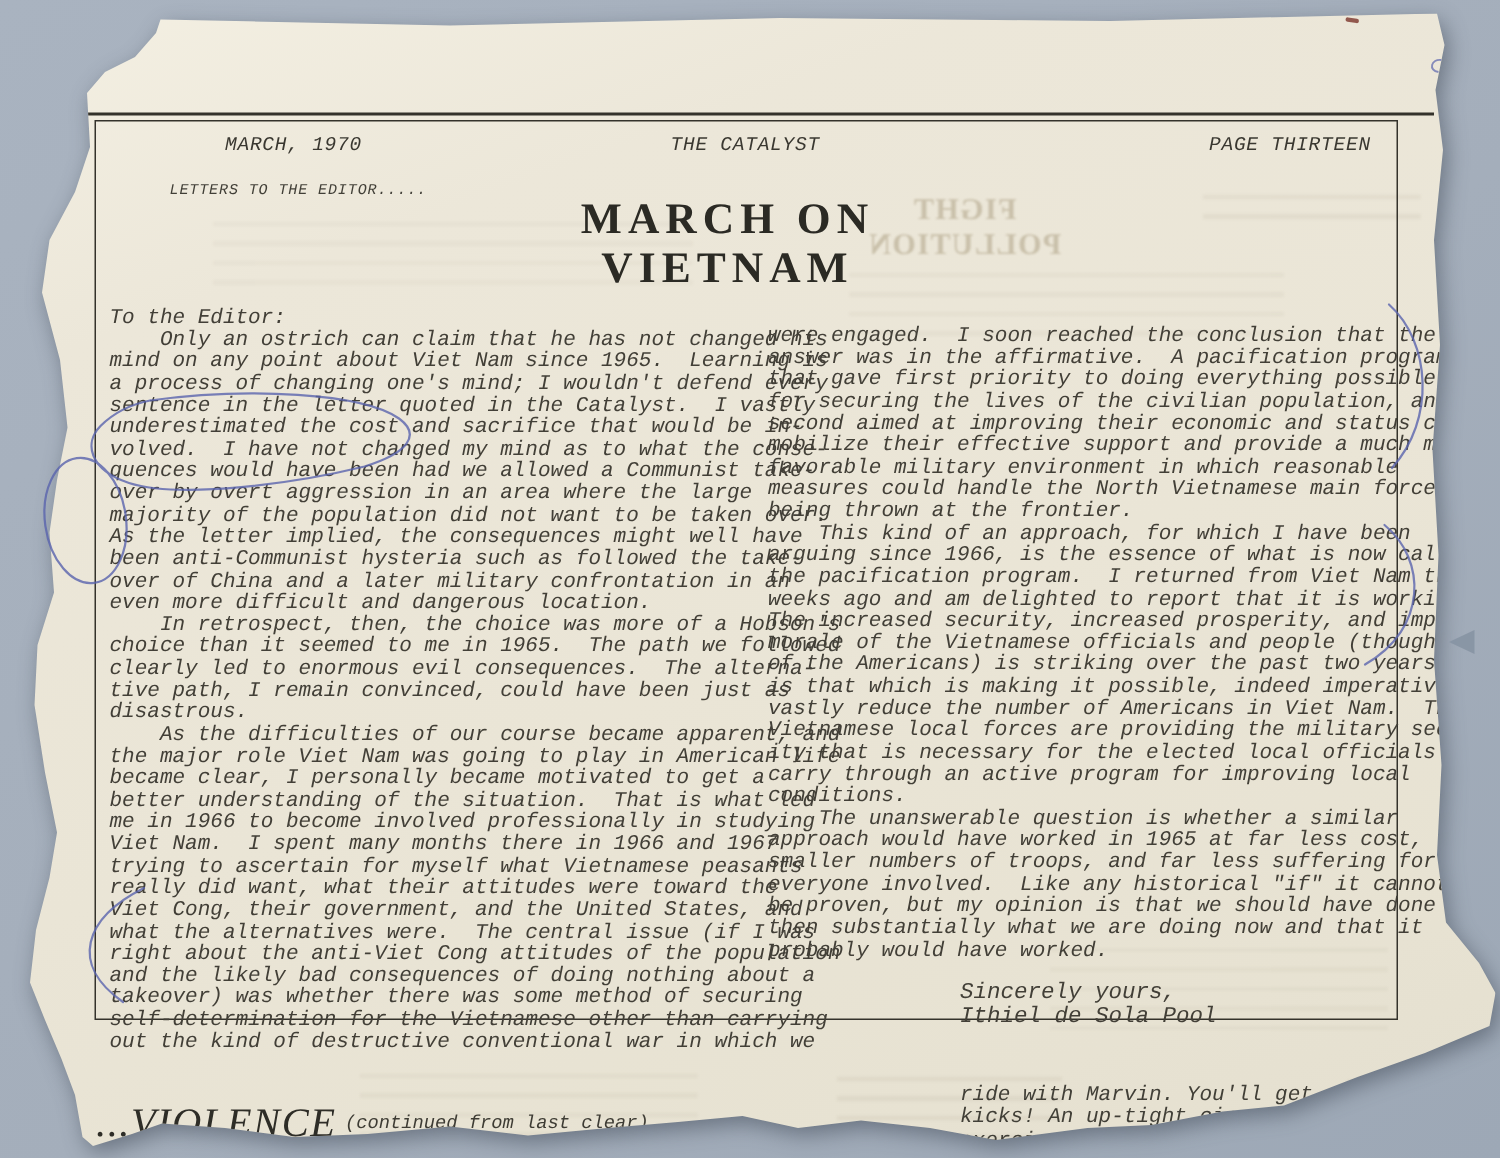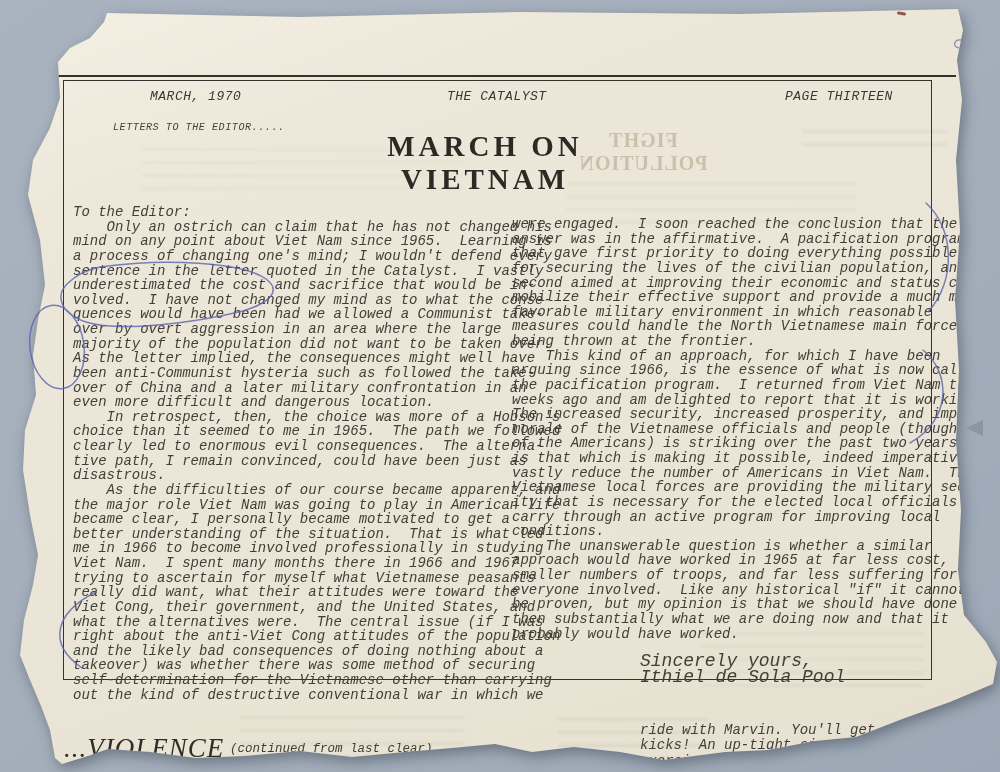--- a/index.html
+++ b/index.html
@@ -15,21 +15,21 @@
   .masthead{font-size:13px;letter-spacing:.5px;color:#3a3831;font-style:italic;}
   .rule{position:absolute;left:45px;top:75px;width:911px;height:2px;background:#34322b;}
   .box{position:absolute;left:63px;top:80px;width:867px;height:598px;border:1.6px solid #34322b;}
   .kicker{left:113px;top:90px;font-size:10px;letter-spacing:.6px;}
   .headline{left:330px;top:98px;width:310px;text-align:center;
             font-family:"Liberation Serif","DejaVu Serif",serif;font-weight:700;
             font-size:29px;letter-spacing:4px;color:#2b2a24;}
   .col{font-size:14px;line-height:14.62px;white-space:pre;font-style:italic;color:#423f37;}
   .col-left{left:73px;top:173px;}
   .col-right{left:512px;top:185px;font-family:Liberation Mono, monospace;}
-  .sig{left:640px;top:622px;font-size:18px;line-height:15.5px;white-space:pre;font-style:italic;color:#423f37;}
+  .sig{left:640px;top:622px;font-size:15px;line-height:15.5px;white-space:pre;font-style:italic;color:#423f37;}
   .violence{left:64px;top:701px;font-family:"Liberation Serif","DejaVu Serif",serif;
             font-weight:400;font-style:italic;font-size:27px;letter-spacing:1px;color:#2e2d27;}
   .continued{left:230px;top:710px;font-size:12.5px;font-style:italic;color:#3e3c34;}
   .violence-body{left:90px;top:743px;font-size:12.5px;font-style:italic;color:#3e3c34;}
   .major-death{left:497px;top:744px;font-size:12px;font-weight:700;font-style:italic;color:#4a473d;opacity:.85;}
   .review{left:640px;top:691px;font-size:14px;line-height:15.4px;white-space:pre;font-style:italic;color:#413f37;}
   .ghost-headline{left:558px;top:97px;width:170px;text-align:center;
             font-family:"Liberation Serif","DejaVu Serif",serif;font-weight:700;font-size:20px;
             letter-spacing:1px;color:rgba(146,131,96,.38);transform:scaleX(-1);filter:blur(.6px);}
   .ghost-bar{background:repeating-linear-gradient(to bottom,rgba(125,113,86,.16) 0 3px,rgba(0,0,0,0) 3px 13px);filter:blur(1px);}
@@ -50,21 +50,21 @@
       <div class="abs ghost-bar" style="left:802px;top:98px;width:145px;height:24px;opacity:.5;"></div>
       <div class="abs ghost-bar" style="left:566px;top:150px;width:290px;height:42px;opacity:.35;"></div>
       <div class="abs ghost-bar" style="left:142px;top:116px;width:320px;height:52px;opacity:.28;"></div>
       <div class="abs ghost-bar" style="left:700px;top:600px;width:225px;height:55px;opacity:.3;"></div>
       <div class="abs ghost-bar" style="left:558px;top:686px;width:150px;height:62px;opacity:.5;"></div>
       <div class="abs ghost-bar" style="left:240px;top:684px;width:225px;height:60px;opacity:.38;"></div>
       <div class="abs ghost-bar" style="left:898px;top:688px;width:58px;height:50px;opacity:.4;"></div>
 
       <div class="abs masthead" style="left:150px;top:57px;">MARCH, 1970</div>
       <div class="abs masthead" style="left:447px;top:57px;font-family:Liberation Mono, monospace;">THE CATALYST</div>
-      <div class="abs masthead" style="left:785px;top:57px;text-align:right;">PAGE THIRTEEN</div>
+      <div class="abs masthead" style="left:806px;top:57px;text-align:right;">PAGE THIRTEEN</div>
       <div class="rule"></div>
 
       <div class="box"></div>
       <div class="abs type kicker">LETTERS TO THE EDITOR.....</div>
       <div class="abs headline">MARCH ON VIETNAM</div>
 
       <div class="abs col col-left">To the Editor:
     Only an ostrich can claim that he has not changed his
 mind on any point about Viet Nam since 1965.  Learning is
 a process of changing one's mind; I wouldn't defend every

